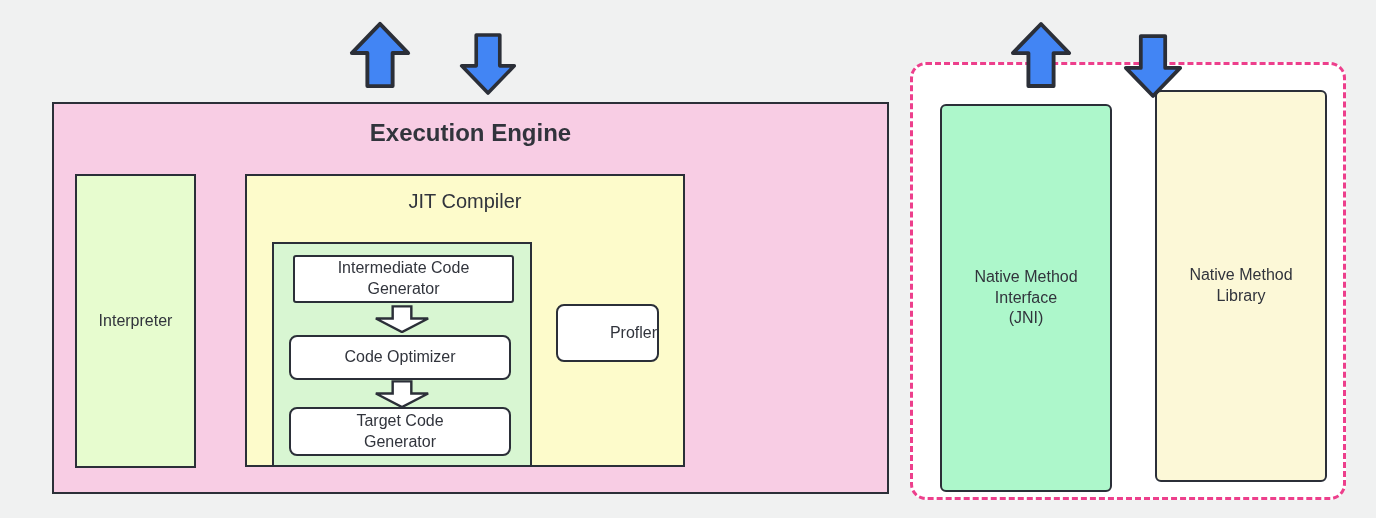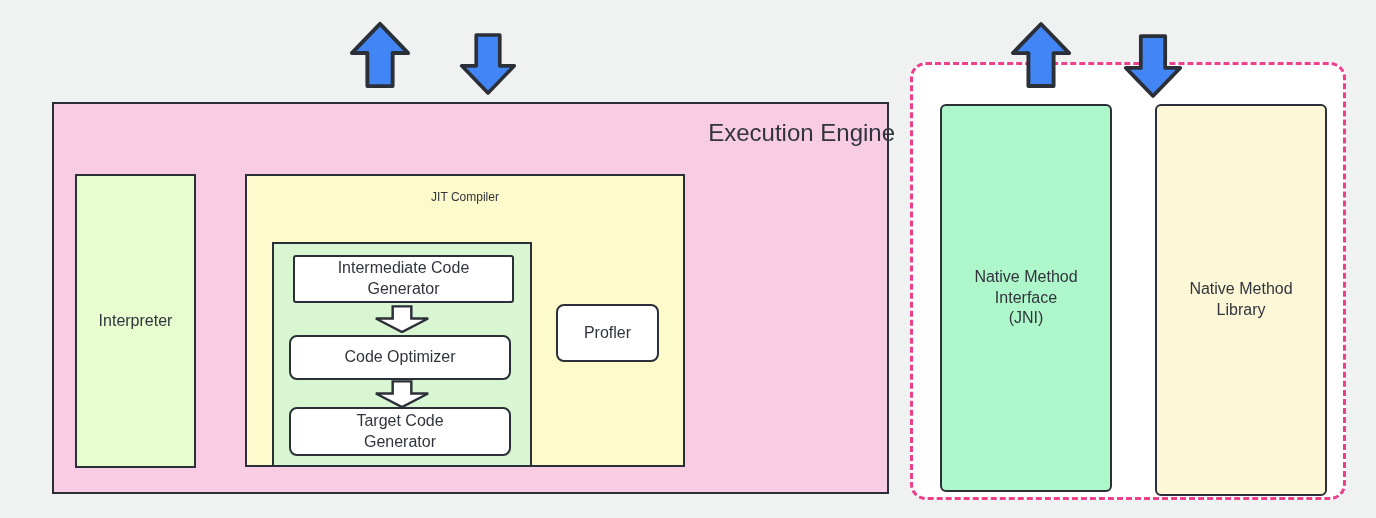--- a/index.html
+++ b/index.html
@@ -23,50 +23,50 @@
     background:var(--background);
     font-family:"Liberation Sans",sans-serif;
     color:var(--text);
   }
   .box{position:absolute;box-sizing:border-box;border:2px solid var(--border-dark);}
   .center{display:flex;align-items:center;justify-content:center;text-align:center;}
   .label{font-size:16px;line-height:1.3;}
 
   
   #exec-engine{left:52px;top:102px;width:837px;height:392px;background:var(--pink-fill);}
-  #exec-title{position:absolute;left:8px;top:15px;width:100%;text-align:right;
-    font-size:24px;font-weight:normal;}
+  #exec-title{position:absolute;left:0;top:15px;width:100%;text-align:center;
+    font-size:24px;font-weight:bold;}
 
   #interpreter{left:21px;top:70px;width:121px;height:294px;background:var(--pale-green-fill);}
 
   #jit{left:191px;top:70px;width:440px;height:293px;background:var(--pale-yellow-fill);}
-  #jit-title{position:absolute;left:0;top:14px;width:100%;text-align:center;font-size:12px;}
+  #jit-title{position:absolute;left:0;top:14px;width:100%;text-align:center;font-size:20px;}
 
   #pipeline-panel{left:25px;top:66px;width:260px;height:225px;background:var(--mint-panel-fill);}
   .pipe-box{background:var(--white-fill);}
   #icg{left:19px;top:11px;width:221px;height:48px;border-radius:3px;}
   #icg .label{max-width:170px;}
   #opt{left:15px;top:91px;width:222px;height:45px;border-radius:8px;text-align:center;}
   #tcg{left:15px;top:163px;width:222px;height:49px;border-radius:8px;}
   #tcg .label{max-width:110px;}
   .flow-arrow{position:absolute;left:50%;transform:translateX(-50%);width:64px;height:28px;}
   #flow-arrow-1{top:61px;}
   #flow-arrow-2{top:136px;}
 
-  #profiler{left:309px;top:128px;width:103px;height:58px;background:var(--white-fill);border-radius:8px;}
+  #profiler{left:309px;top:128px;width:103px;height:58px;background:var(--white-fill);border-radius:8px;justify-content:flex-end;}
 
   #gc{left:656px;top:71px;width:155px;height:292px;background:var(--pale-green-fill);}
   #gc .label{max-width:100px;}
 
   
   #native-wrap{left:910px;top:62px;width:436px;height:438px;background:#ffffff;
     border:3px dashed var(--dashed-pink);border-radius:16px;}
   #jni{left:27px;top:39px;width:172px;height:388px;background:var(--mint-fill);border-radius:6px;}
   #jni .label{max-width:140px;}
-  #nml{left:242px;top:39px;width:172px;height:392px;background:var(--cream-fill);border-radius:6px;}
+  #nml{left:242px;top:25px;width:172px;height:392px;background:var(--cream-fill);border-radius:6px;}
   #nml .label{max-width:125px;}
 
   
   .blue-arrow{position:absolute;}
   #arrow-up-left{left:348px;top:21px;width:64px;height:68px;}
   #arrow-down-left{left:459px;top:29px;width:58px;height:70px;}
   #arrow-up-right{left:1010px;top:20px;width:62px;height:70px;}
   #arrow-down-right{left:1123px;top:31px;width:60px;height:70px;}
   .blue-arrow svg,.flow-arrow svg{display:block;width:100%;height:100%;}
 </style>

